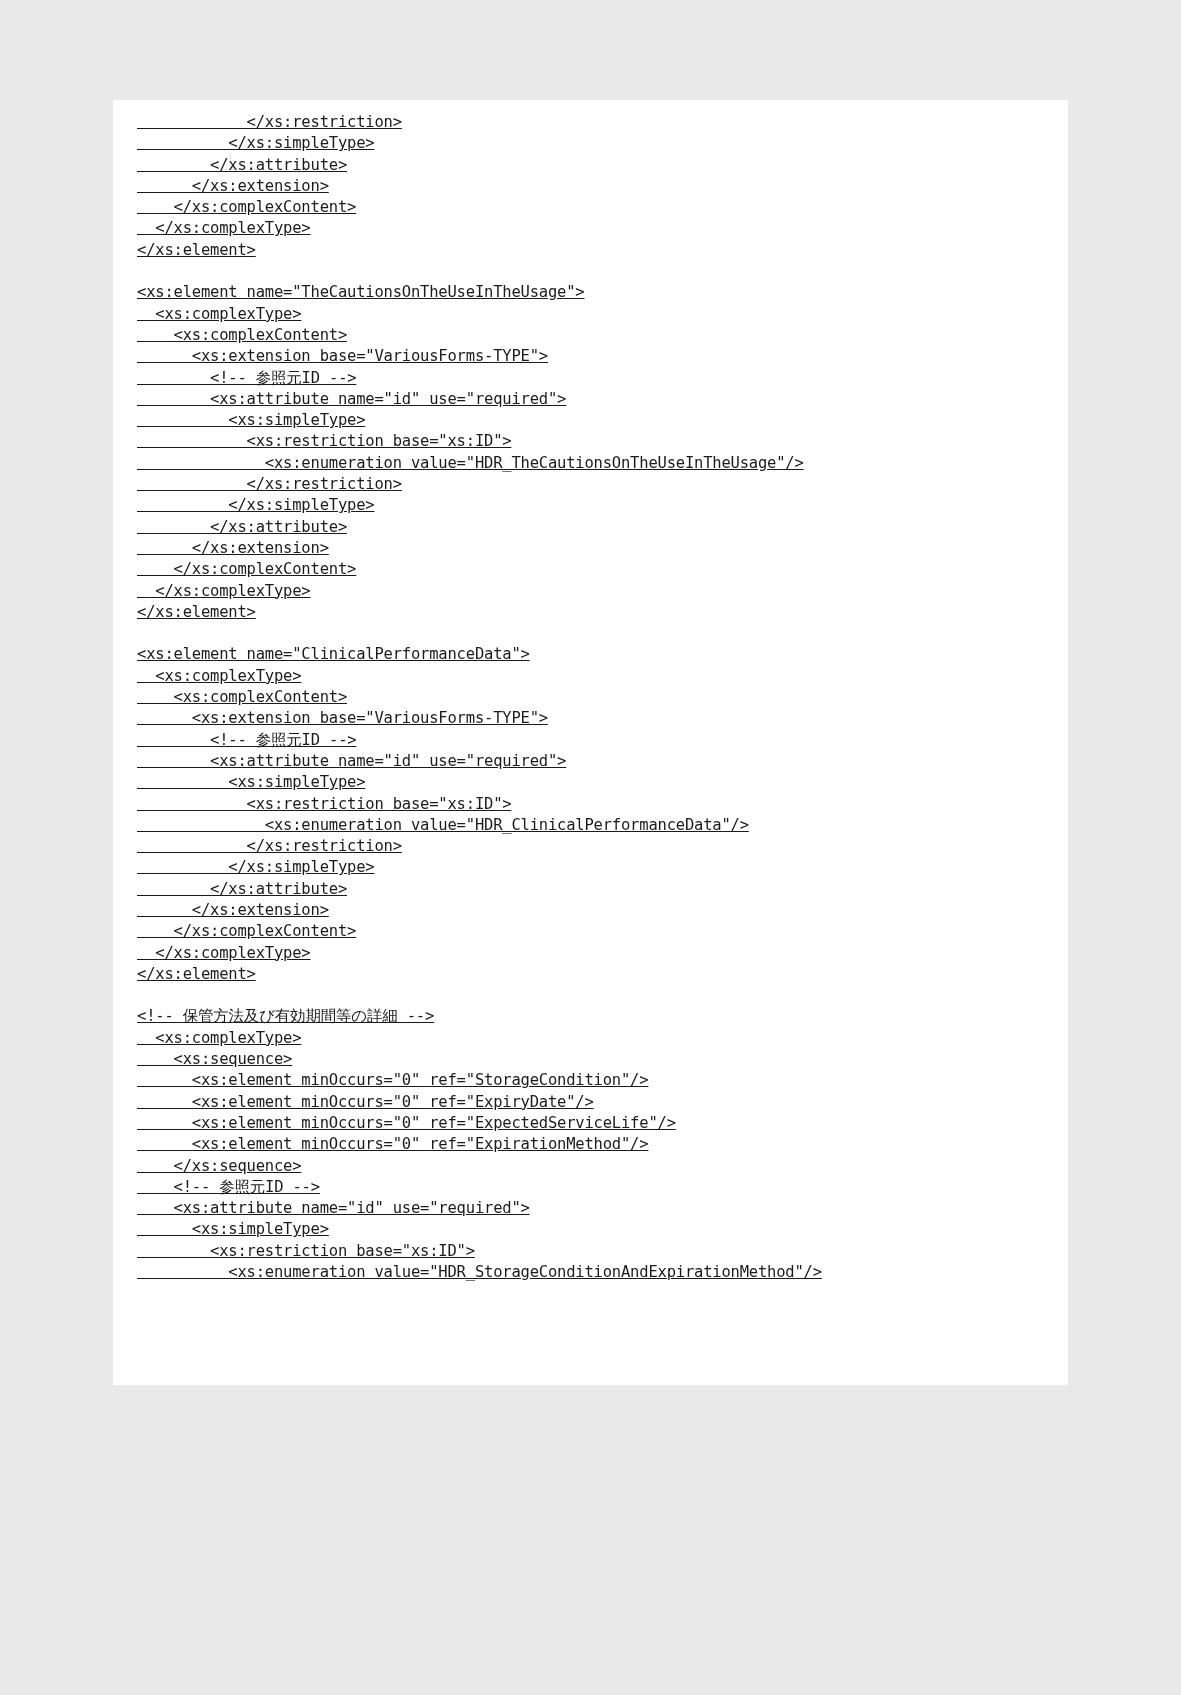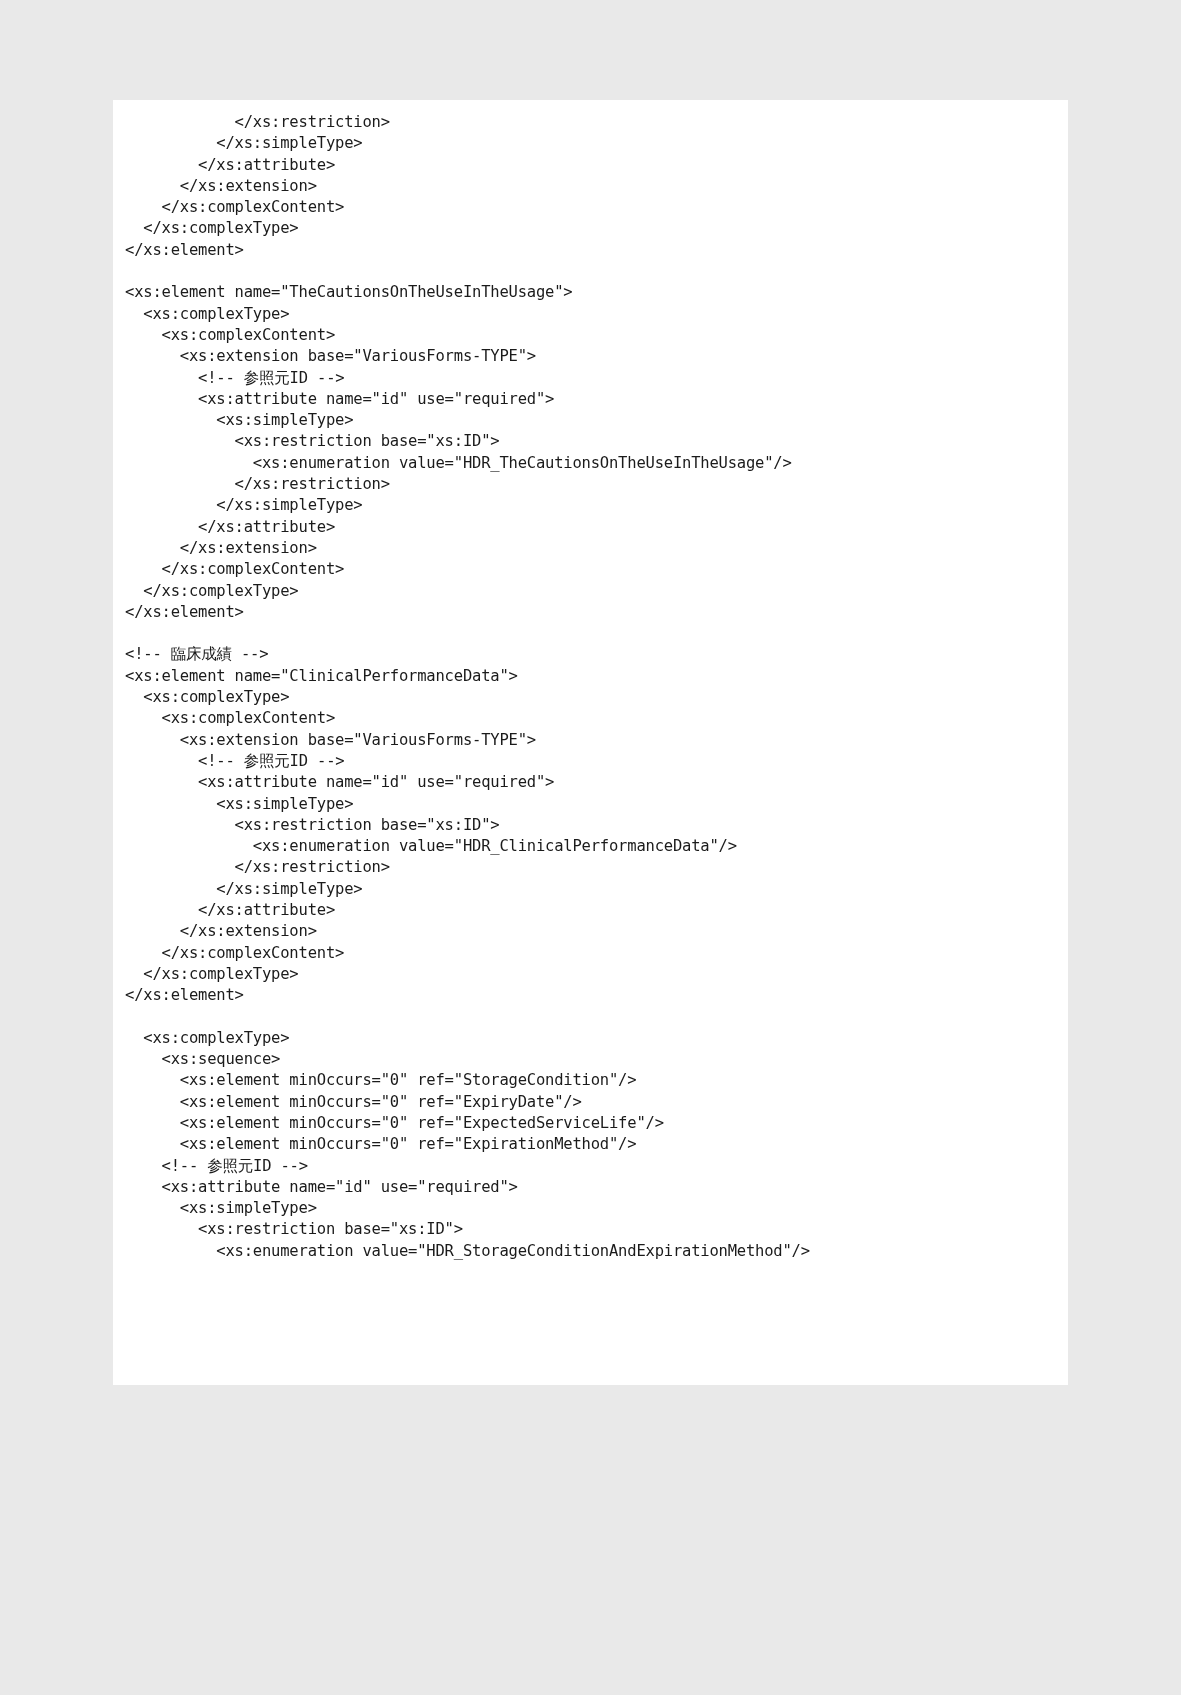--- a/index.html
+++ b/index.html
@@ -30,22 +30,23 @@
     padding: 12px 0 0 0;
     box-sizing: border-box;
   }
   .line {
     font-family: "DejaVu Sans Mono", monospace;
     font-size: 15.5px;
     line-height: 21.3px;
     color: #1b1b1b;
     white-space: pre;
     letter-spacing: -0.2px;
-    padding-left: 12px;
+    padding-left: 24px;
     min-height: 21.3px;
+    text-decoration: underline;
   }
   .blank {
     min-height: 21.3px;
   }
 </style>
 </head>
 <body>
 
 <div id="page">
   <div id="code">
@@ -67,43 +68,44 @@
       <div class="line">            &lt;xs:restriction base="xs:ID"&gt;</div>
       <div class="line">              &lt;xs:enumeration value="HDR_TheCautionsOnTheUseInTheUsage"/&gt;</div>
       <div class="line">            &lt;/xs:restriction&gt;</div>
       <div class="line">          &lt;/xs:simpleType&gt;</div>
       <div class="line">        &lt;/xs:attribute&gt;</div>
       <div class="line">      &lt;/xs:extension&gt;</div>
       <div class="line">    &lt;/xs:complexContent&gt;</div>
       <div class="line">  &lt;/xs:complexType&gt;</div>
       <div class="line">&lt;/xs:element&gt;</div>
       <div class="line blank"></div>
-      <div class="line">&lt;!-- 臨床成績 --&gt;</div>
       <div class="line">&lt;xs:element name="ClinicalPerformanceData"&gt;</div>
       <div class="line">  &lt;xs:complexType&gt;</div>
       <div class="line">    &lt;xs:complexContent&gt;</div>
       <div class="line">      &lt;xs:extension base="VariousForms-TYPE"&gt;</div>
       <div class="line">        &lt;!-- 参照元ID --&gt;</div>
       <div class="line">        &lt;xs:attribute name="id" use="required"&gt;</div>
       <div class="line">          &lt;xs:simpleType&gt;</div>
       <div class="line">            &lt;xs:restriction base="xs:ID"&gt;</div>
       <div class="line">              &lt;xs:enumeration value="HDR_ClinicalPerformanceData"/&gt;</div>
       <div class="line">            &lt;/xs:restriction&gt;</div>
       <div class="line">          &lt;/xs:simpleType&gt;</div>
       <div class="line">        &lt;/xs:attribute&gt;</div>
       <div class="line">      &lt;/xs:extension&gt;</div>
       <div class="line">    &lt;/xs:complexContent&gt;</div>
       <div class="line">  &lt;/xs:complexType&gt;</div>
       <div class="line">&lt;/xs:element&gt;</div>
       <div class="line blank"></div>
+      <div class="line">&lt;!-- 保管方法及び有効期間等の詳細 --&gt;</div>
       <div class="line">  &lt;xs:complexType&gt;</div>
       <div class="line">    &lt;xs:sequence&gt;</div>
       <div class="line">      &lt;xs:element minOccurs="0" ref="StorageCondition"/&gt;</div>
       <div class="line">      &lt;xs:element minOccurs="0" ref="ExpiryDate"/&gt;</div>
       <div class="line">      &lt;xs:element minOccurs="0" ref="ExpectedServiceLife"/&gt;</div>
       <div class="line">      &lt;xs:element minOccurs="0" ref="ExpirationMethod"/&gt;</div>
+      <div class="line">    &lt;/xs:sequence&gt;</div>
       <div class="line">    &lt;!-- 参照元ID --&gt;</div>
       <div class="line">    &lt;xs:attribute name="id" use="required"&gt;</div>
       <div class="line">      &lt;xs:simpleType&gt;</div>
       <div class="line">        &lt;xs:restriction base="xs:ID"&gt;</div>
       <div class="line">          &lt;xs:enumeration value="HDR_StorageConditionAndExpirationMethod"/&gt;</div>
     </div>
 </div>
 
 </body></html>

